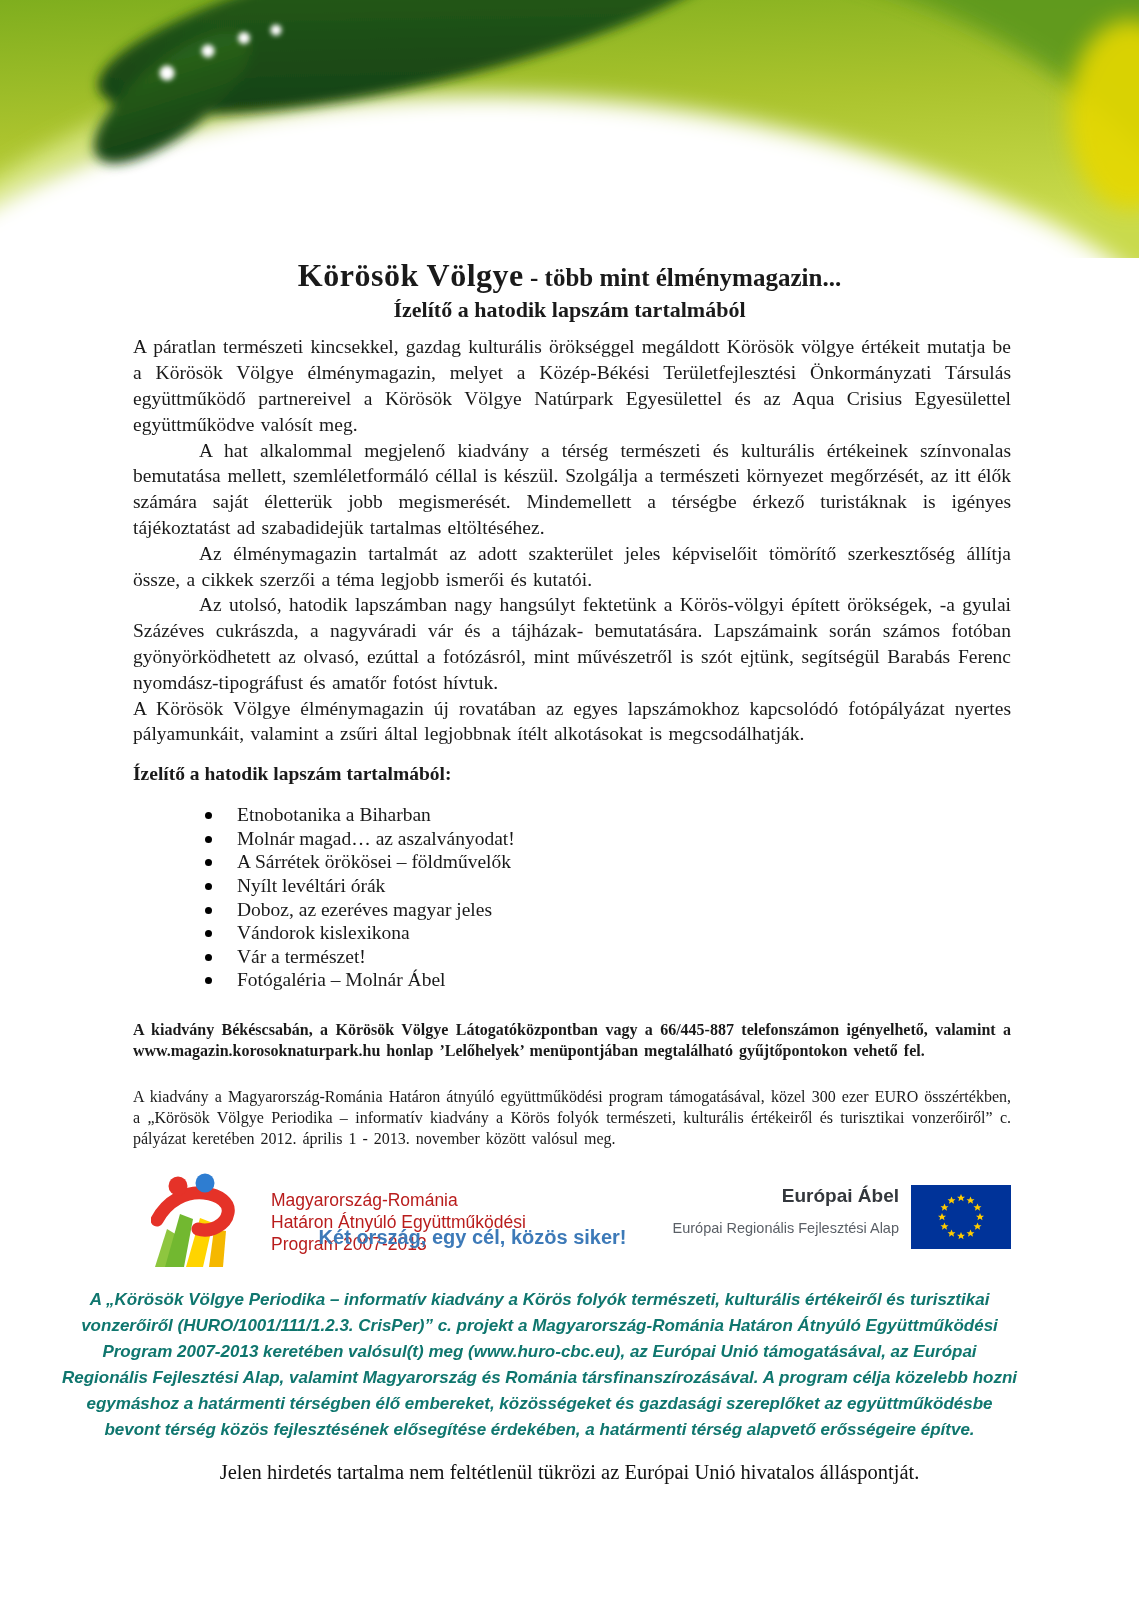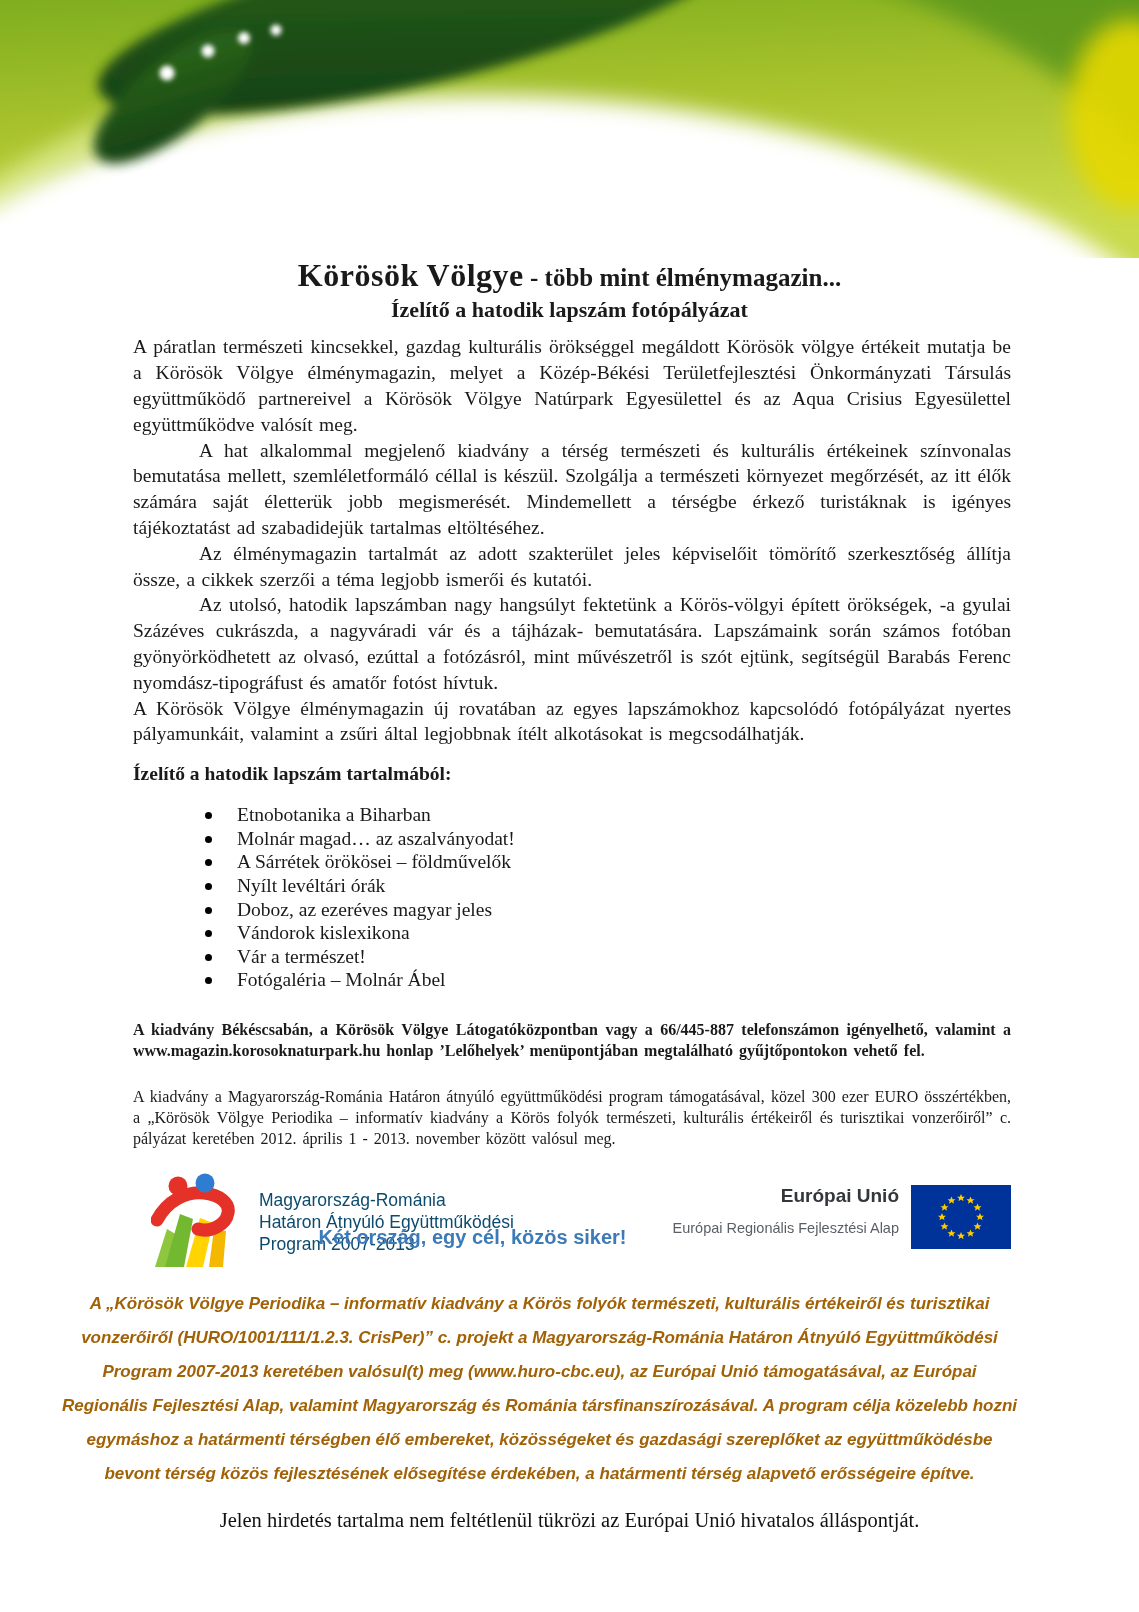--- a/index.html
+++ b/index.html
@@ -43,41 +43,41 @@
     text-align:justify;
     font-size:16px;line-height:21px;
     word-spacing:2px;
   }
   .notice.bold{font-weight:bold;}
   .notice.reg{margin-top:25px;}
   .partners{position:relative;height:112px;margin:10px 128px 0 133px;}
   .huro{position:absolute;left:18px;top:14px;display:flex;align-items:flex-start;}
   .huro-logo{display:block;width:104px;height:94px;}
   .huro-text{
-    margin-left:4px;padding-top:16px;
+    margin-left:16px;padding-top:16px;
     font-family:"Liberation Sans","DejaVu Sans",sans-serif;
-    color:#0c4a6e;font-size:17.5px;line-height:22px;
+    color:#b91c1c;font-size:17.5px;line-height:22px;
   }
   .eu{position:absolute;right:0;top:0;display:flex;align-items:flex-end;}
   .slogan{
     font-family:"Liberation Sans","DejaVu Sans",sans-serif;
     color:#3d7ab8;font-size:20px;font-weight:bold;
     padding-right:46px;
   }
   .eu-row{display:flex;align-items:flex-start;margin-top:26px;}
   .eu-text{text-align:right;font-family:"Liberation Sans","DejaVu Sans",sans-serif;margin-right:12px;}
   .eu-title{font-weight:bold;font-size:19px;color:#33373c;line-height:22px;}
   .eu-sub{font-size:14.5px;color:#5a5f66;margin-top:13px;}
   .eu-flag{display:block;width:100px;height:64px;}
   .footer-note{
     margin:16px 118px 0 58px;
     text-align:center;
     font-family:"Liberation Sans","DejaVu Sans",sans-serif;
     font-style:italic;font-weight:bold;
-    font-size:17px;line-height:34px;color:#a16207;
+    font-size:17px;line-height:26px;color:#0f766e;
   }
   .disclaimer{
     margin-top:18px;text-align:center;
     font-size:20.5px;color:#111;
   }
 </style>
 </head>
 <body>
 
 <div class="page">
@@ -117,21 +117,21 @@
       <circle cx="208" cy="51" r="6.5"></circle>
       <circle cx="244" cy="38" r="6"></circle>
       <circle cx="276" cy="30" r="5.5"></circle>
     </g>
   </svg>
 
   <div class="title-wrap">
     <div>
       <span class="title-main">Körösök Völgye</span><span class="title-suffix"> - több mint élménymagazin...</span>
     </div>
-    <div class="subtitle">Ízelítő a hatodik lapszám fotópályázat</div>
+    <div class="subtitle">Ízelítő a hatodik lapszám tartalmából</div>
   </div>
 
   <div class="body-col">
     <p>A páratlan természeti kincsekkel, gazdag kulturális örökséggel megáldott Körösök völgye értékeit mutatja be a Körösök Völgye élménymagazin, melyet a Közép-Békési Területfejlesztési Önkormányzati Társulás együttműködő partnereivel a Körösök Völgye Natúrpark Egyesülettel és az Aqua Crisius Egyesülettel együttműködve valósít meg.</p>
     <p class="indent">A hat alkalommal megjelenő kiadvány a térség természeti és kulturális értékeinek színvonalas bemutatása mellett, szemléletformáló céllal is készül. Szolgálja a természeti környezet megőrzését, az itt élők számára saját életterük jobb megismerését. Mindemellett a térségbe érkező turistáknak is igényes tájékoztatást ad szabadidejük tartalmas eltöltéséhez.</p>
     <p class="indent">Az élménymagazin tartalmát az adott szakterület jeles képviselőit tömörítő szerkesztőség állítja össze, a cikkek szerzői a téma legjobb ismerői és kutatói.</p>
     <p class="indent">Az utolsó, hatodik lapszámban nagy hangsúlyt fektetünk a Körös-völgyi épített örökségek, -a gyulai Százéves cukrászda, a nagyváradi vár és a tájházak- bemutatására. Lapszámaink során számos fotóban gyönyörködhetett az olvasó, ezúttal a fotózásról, mint művészetről is szót ejtünk, segítségül Barabás Ferenc nyomdász-tipográfust és amatőr fotóst hívtuk.</p>
     <p>A Körösök Völgye élménymagazin új rovatában az egyes lapszámokhoz kapcsolódó fotópályázat nyertes pályamunkáit, valamint a zsűri által legjobbnak ítélt alkotásokat is megcsodálhatják.</p>
   </div>
 
@@ -166,21 +166,21 @@
       <div class="huro-text">
         <div>Magyarország-Románia</div>
         <div>Határon Átnyúló Együttműködési</div>
         <div>Program 2007-2013</div>
       </div>
     </div>
     <div class="eu">
       <div class="slogan">Két ország, egy cél, közös siker!</div>
       <div class="eu-row">
         <div class="eu-text">
-          <div class="eu-title">Európai Unió</div>
+          <div class="eu-title">Európai Ábel</div>
           <div class="eu-sub">Európai Regionális Fejlesztési Alap</div>
         </div>
         <svg class="eu-flag" viewBox="0 0 100 64" aria-hidden="true">
           <defs>
             <path id="st" d="M0,-4 L1.18,-1.24 L4,-1.24 L1.9,0.6 L2.47,3.24 L0,1.6 L-2.47,3.24 L-1.9,0.6 L-4,-1.24 L-1.18,-1.24 Z" fill="#ffcc00"></path>
           </defs>
           <rect width="100" height="64" fill="#003399"></rect>
           <use href="#st" x="50" y="13"></use>
             <use href="#st" x="59.5" y="15.5"></use>
           <use href="#st" x="66.5" y="22.5"></use>

